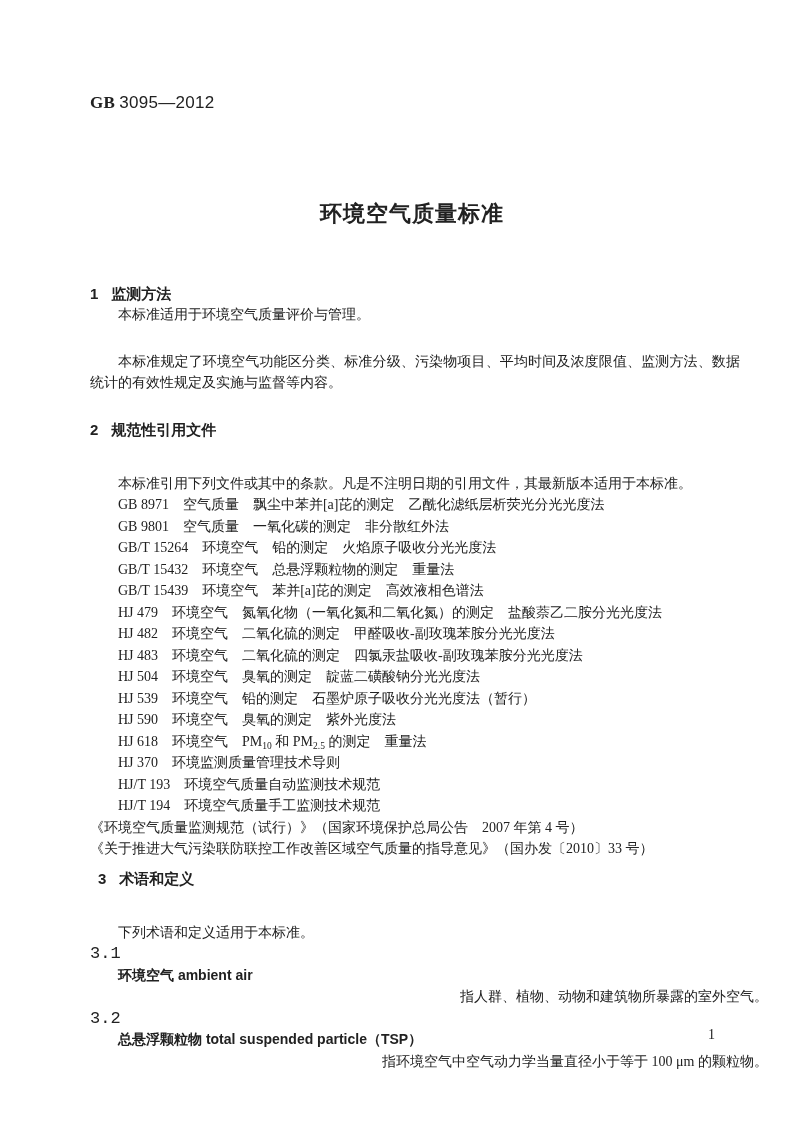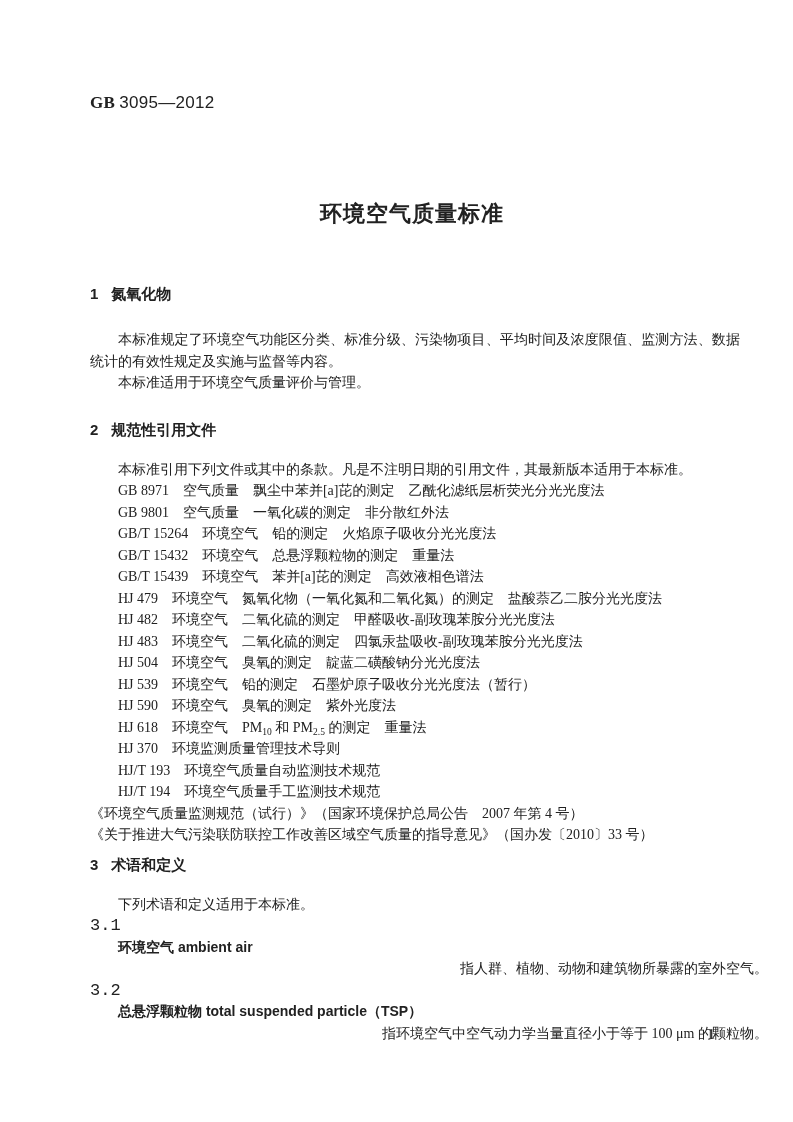--- a/index.html
+++ b/index.html
@@ -47,30 +47,30 @@
   
   .sec-heading {
     font-family: "Liberation Sans", sans-serif;
     font-weight: bold;
     font-size: 15px;
     line-height: 20px;
   }
   .sec-heading .sec-num { margin-right: 13px; }
   .sec1 { margin-top: 55px; }
   .sec2 { margin-top: 26px; }
-  .sec3 { margin-top: 9px; }
+  .sec3 { margin-top: 9px; margin-left: 8px; }
   
   .para {
     font-size: 14px;
     line-height: 21.5px;
     text-indent: 2em;
     text-align: justify;
   }
   .p-first { margin-top: 25px; margin-right: 28px; }
-  .intro { margin-top: 19px; }
+  .intro { margin-top: 33px; }
   .terms-intro { }
   
   .ref-line {
     font-size: 14px;
     line-height: 21.5px;
     padding-left: 28px;
     white-space: nowrap;
   }
   .ref-line.hanging { padding-left: 0; }
   .ref-line sub, .para sub {
@@ -114,24 +114,24 @@
 <div class="page">
   <div class="content">
 
     <div class="header-code">
       <span class="code-prefix">GB</span><span class="code-number">3095—2012</span>
     </div>
 
     <h1 class="doc-title">环境空气质量标准</h1>
 
     <div class="sec-heading sec1">
-      <span class="sec-num">1</span><span>氮氧化物</span>
+      <span class="sec-num">1</span><span>监测方法</span>
     </div>
+    <p class="para">本标准适用于环境空气质量评价与管理。</p>
     <p class="para p-first">本标准规定了环境空气功能区分类、标准分级、污染物项目、平均时间及浓度限值、监测方法、数据统计的有效性规定及实施与监督等内容。</p>
-    <p class="para">本标准适用于环境空气质量评价与管理。</p>
 
     <div class="sec-heading sec2">
       <span class="sec-num">2</span><span>规范性引用文件</span>
     </div>
     <p class="para intro">本标准引用下列文件或其中的条款。凡是不注明日期的引用文件，其最新版本适用于本标准。</p>
 
     <div class="ref-list">
 
         <p class="ref-line">GB 8971　空气质量　飘尘中苯并[a]芘的测定　乙酰化滤纸层析荧光分光光度法</p>
 

